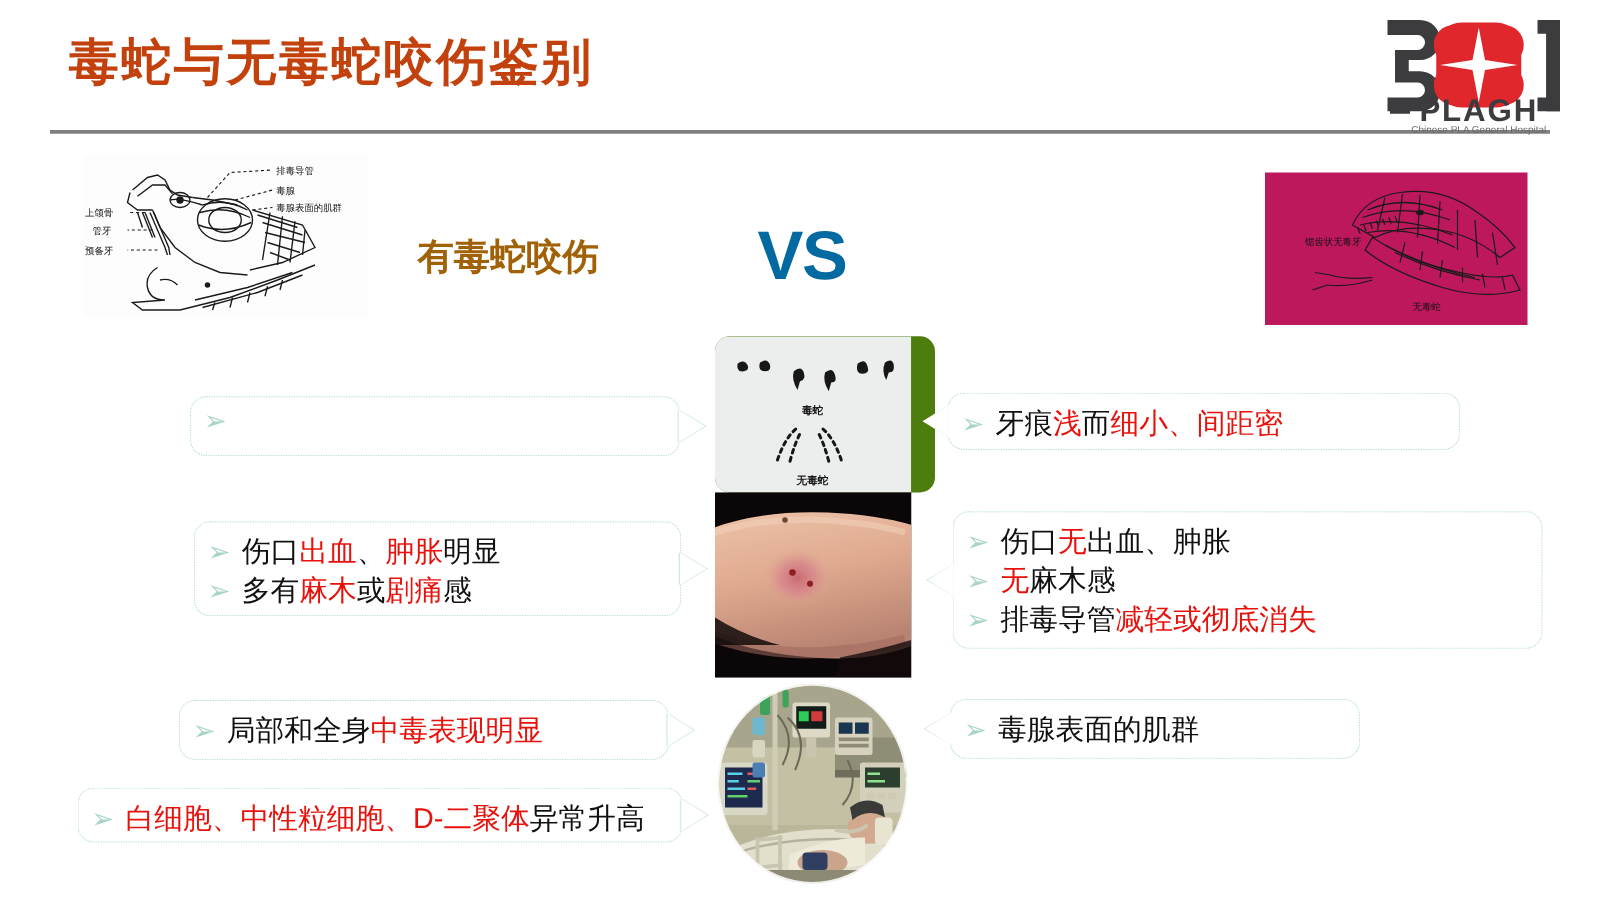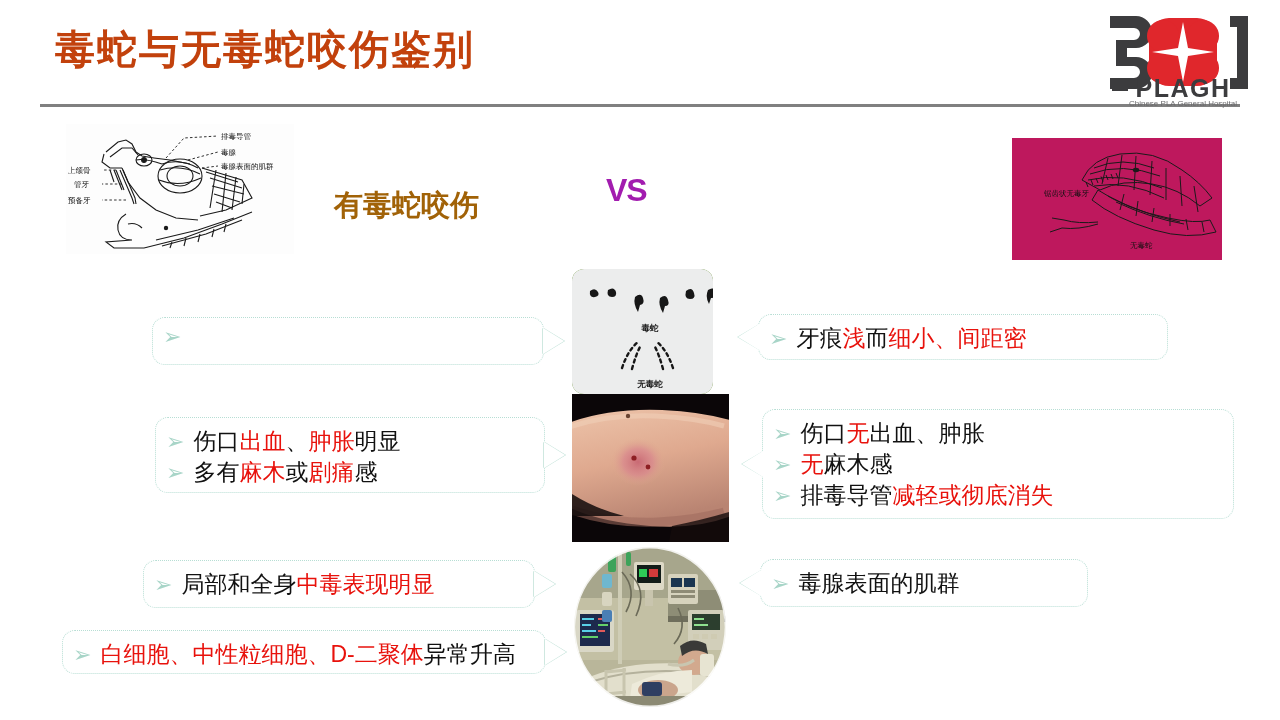--- a/index.html
+++ b/index.html
@@ -40,28 +40,28 @@
 
   
   .col-head{
     position:absolute;font-weight:bold;color:#a16207;
     font-size:29px;white-space:nowrap;
   }
   .col-head.left{left:334px;top:186px;}
   .col-head.right{left:792px;top:186px;}
   .vs-label{
     position:absolute;left:606px;top:172px;
-    font-size:32px;font-weight:bold;color:#a21caf;
+    font-size:55px;font-weight:bold;color:#0369a1;
     letter-spacing:-1px;
   }
 
   
   .media{position:absolute;}
   .media-bite{
-    left:572px;top:269px;width:141px;height:125px;
+    left:572px;top:269px;width:176px;height:125px;
     background:#4d7c0f;border-radius:12px;overflow:hidden;
   }
   .media-wound{
     left:572px;top:394px;width:157px;height:148px;
     background:#0b0608;overflow:hidden;
   }
   .media-icu{
     left:572px;top:544px;width:157px;height:166px;
     overflow:hidden;
   }

